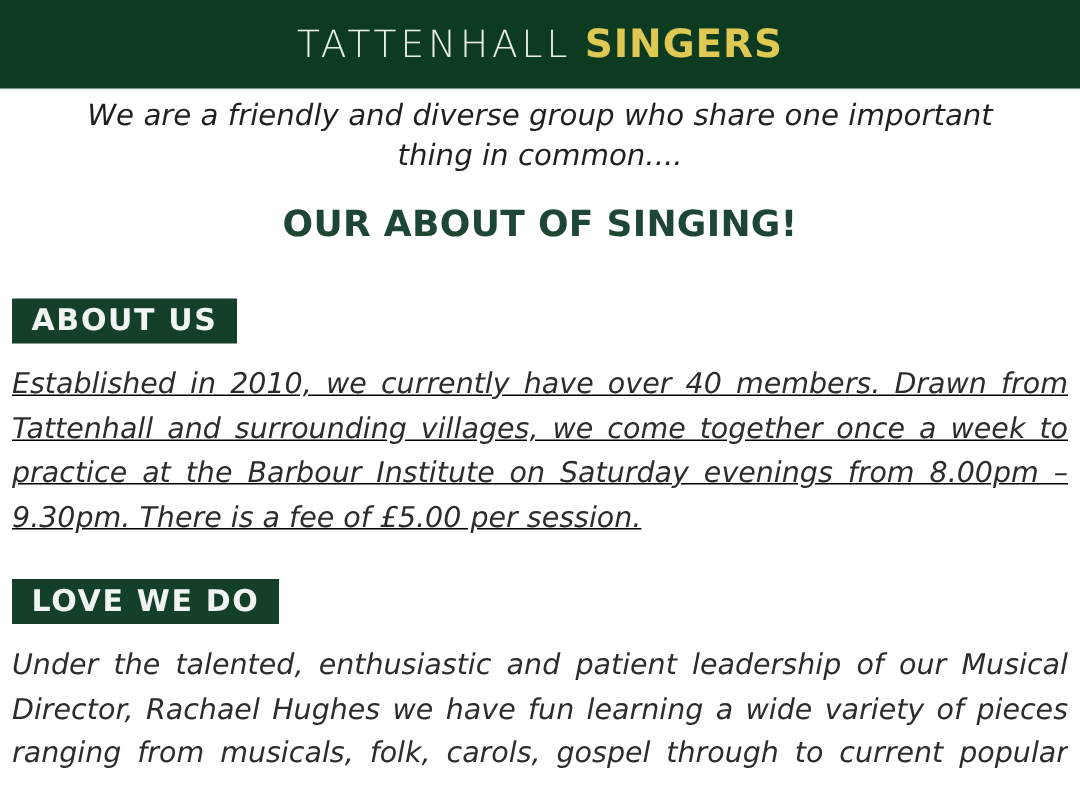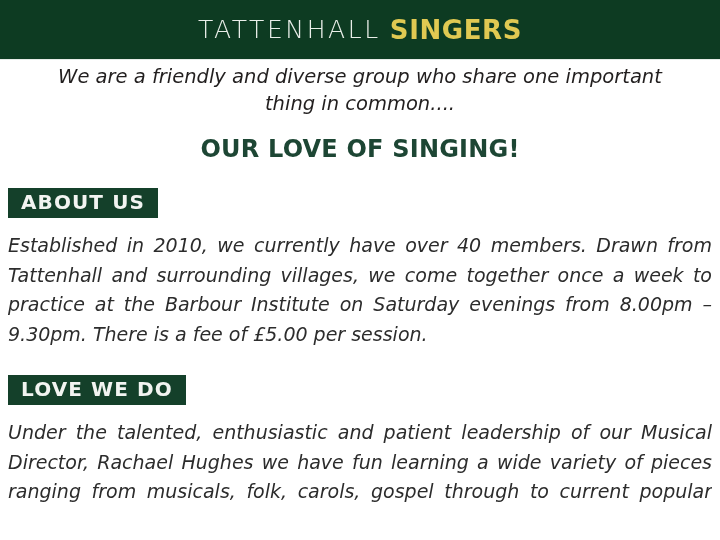--- a/index.html
+++ b/index.html
@@ -73,21 +73,21 @@
     font-weight: 700;
     color: #1d4634;
     letter-spacing: 0.2px;
     font-family: "DejaVu Sans", sans-serif;
   }
 
   
   .section {
     padding: 0 8px;
   }
-  .section-about { margin-top: 25px; }
+  .section-about { margin-top: 36px; text-decoration: underline; }
   .section-whatwedo { margin-top: 26px; }
 
   .section-heading {
     display: inline-block;
     background: #14402a;
     color: #f2f4f1;
     font-size: 20px;
     font-weight: 700;
     letter-spacing: 1.1px;
     padding: 5px 13px 6px 13px;
@@ -118,21 +118,21 @@
 
   <header class="site-header">
     <div class="brand">
       <span class="brand-primary">TATTENHALL</span>
       <span class="brand-secondary">SINGERS</span>
     </div>
   </header>
 
   <section class="intro">
     <p class="intro-lede">We are a friendly and diverse group who share one important thing in common....</p>
-    <p class="intro-tagline">OUR LOVE OF SINGING!</p>
+    <p class="intro-tagline">OUR ABOUT OF SINGING!</p>
   </section>
 
   <section class="section section-about">
     <div class="section-heading">ABOUT US</div>
     <p class="section-body">Established in 2010, we currently have over 40 members. Drawn from Tattenhall and surrounding villages, we come together once a week to practice at the Barbour Institute on Saturday evenings from 8.00pm – 9.30pm. There is a fee of £5.00 per session.</p>
   </section>
 
   <section class="section section-whatwedo">
     <div class="section-heading">LOVE WE DO</div>
     <p class="section-body clipped">Under the talented, enthusiastic and patient leadership of our Musical Director, Rachael Hughes we have fun learning a wide variety of pieces ranging from musicals, folk, carols, gospel through to current popular music. No previous experience is required, and</p>

